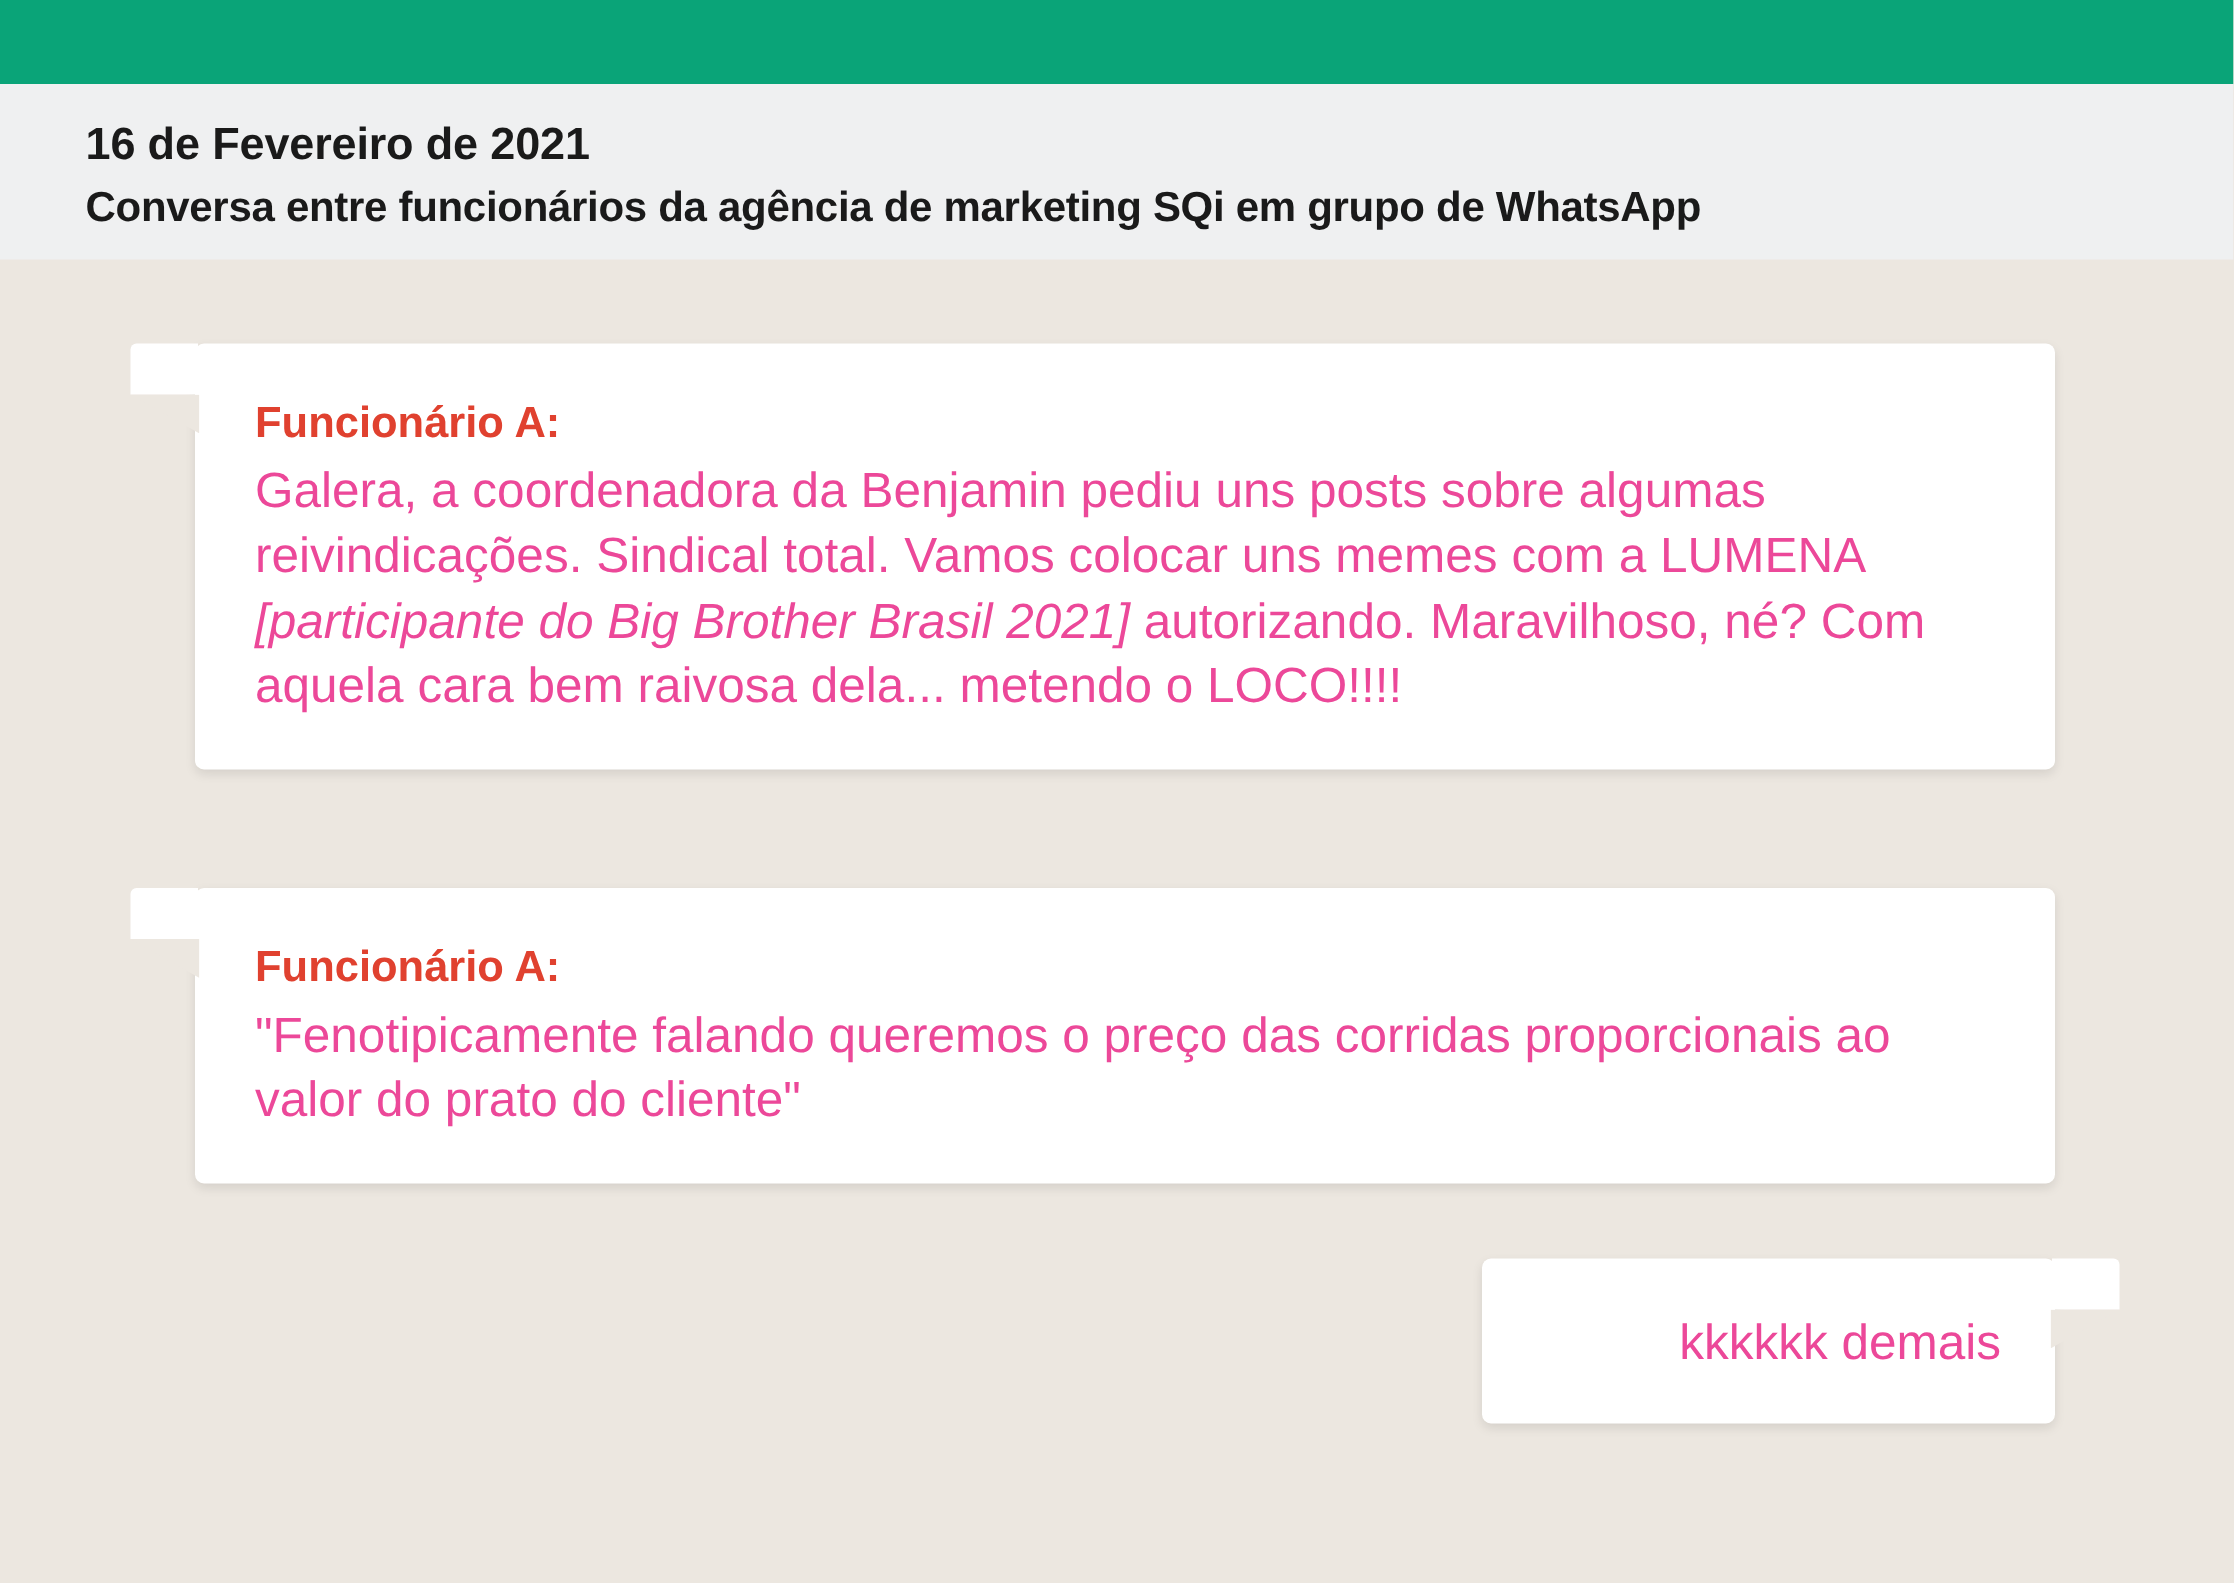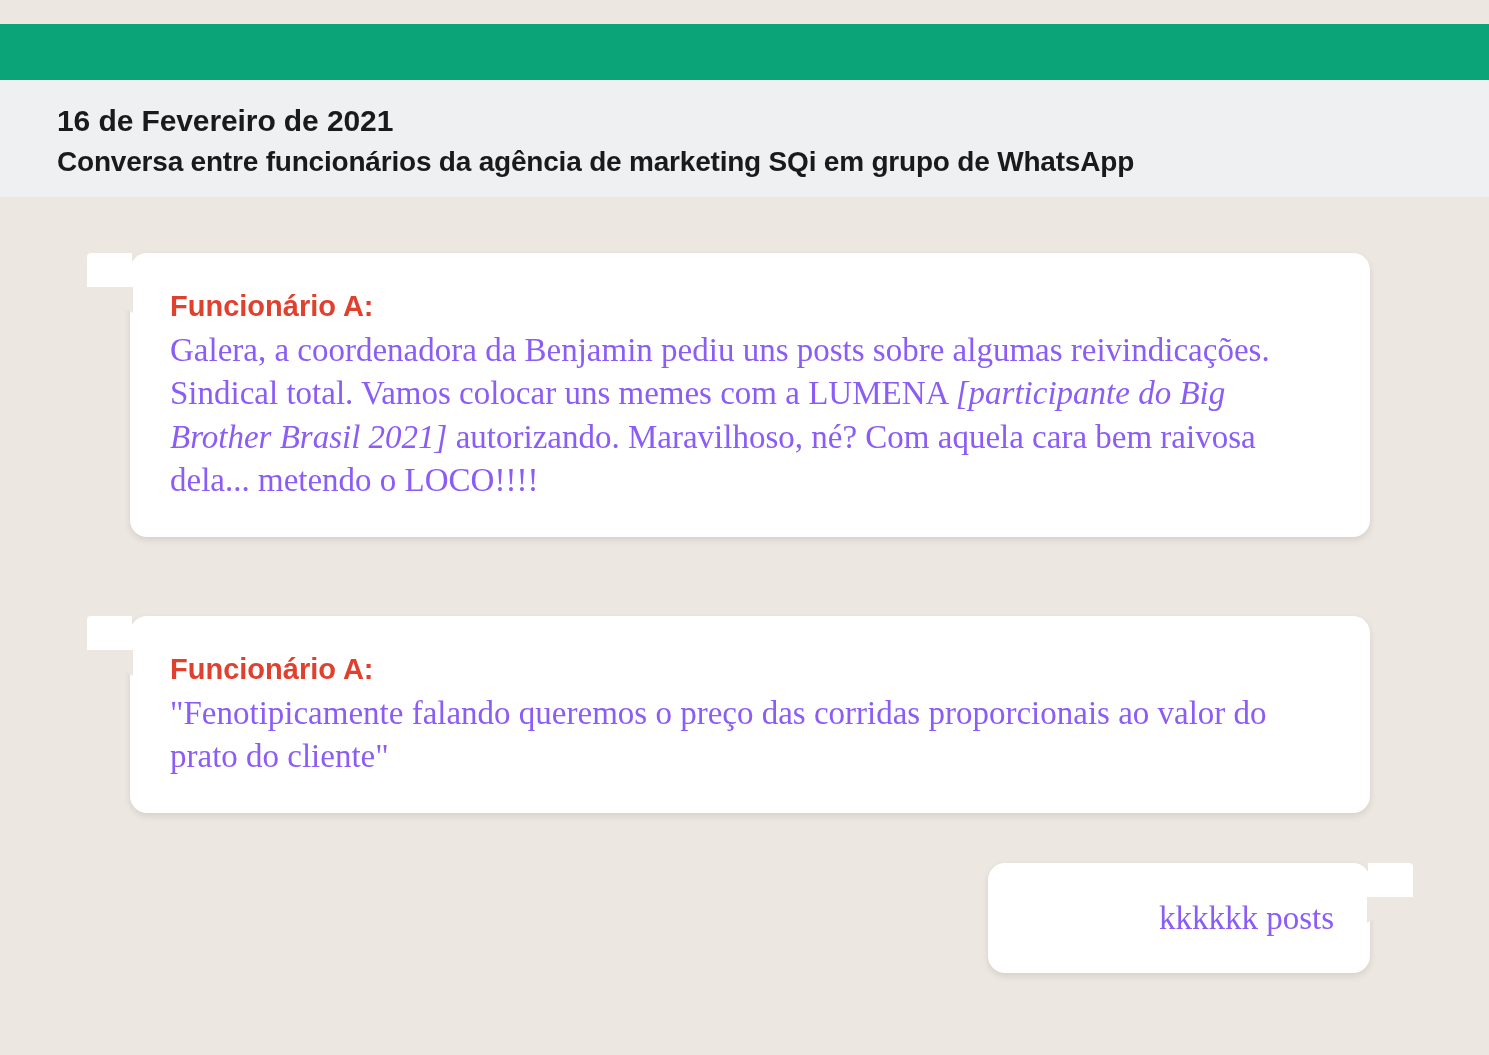--- a/index.html
+++ b/index.html
@@ -11,21 +11,20 @@
     height: 1055px;
     background: #ece7e0;
     font-family: "Liberation Serif", serif;
     overflow: hidden;
   }
   .page {
     position: relative;
     width: 1489px;
     height: 1017px;
     background: #ece7e0;
-    margin-top: 24px;
   }
   
   .topbar {
     position: absolute;
     top: 0;
     left: 0;
     width: 1489px;
     height: 56px;
     background: #0aa478;
   }
@@ -65,21 +64,21 @@
   .chat {
     position: absolute;
     top: 173px;
     left: 0;
     width: 1489px;
     height: 882px;
   }
   .bubble {
     position: absolute;
     background: #ffffff;
-    border-radius: 17px;
+    border-radius: 6px;
     box-shadow: 0 3px 7px rgba(0,0,0,0.10);
   }
   
   .bubble.left::before {
     content: "";
     position: absolute;
     left: -43px;
     top: 0;
     width: 45px;
     height: 34px;
@@ -120,24 +119,24 @@
   .msg-sender {
     font-family: "Liberation Sans", sans-serif;
     font-weight: bold;
     font-size: 29px;
     line-height: 1.2;
     margin-bottom: 5px;
   }
   .sender-a { color: #e0412f; }
   .sender-b { color: #16a79a; }
   .msg-text {
-    font-family: Liberation Serif, serif;
+    font-family: Liberation Sans, sans-serif;
     font-size: 33px;
     line-height: 1.32;
-    color: #8b5cf6;
+    color: #ec4899;
   }
   .msg-text em {
     font-style: italic;
   }
   
   #bubble-1 {
     left: 130px;
     top: 56px;
     width: 1240px;
     padding: 36px 40px 34px 40px;
@@ -184,17 +183,17 @@
       <div class="msg-sender sender-a">Funcionário A:</div>
       <div class="msg-text"><span>Galera, a coordenadora da Benjamin pediu uns posts sobre algumas reivindicações. Sindical total. Vamos colocar uns memes com a LUMENA </span><em>[participante do Big Brother Brasil 2021]</em><span> autorizando. Maravilhoso, né? Com aquela cara bem raivosa dela... metendo o LOCO!!!!</span></div>
     </div>
 
     <div class="bubble left" id="bubble-2">
       <div class="msg-sender sender-a">Funcionário A:</div>
       <div class="msg-text">"Fenotipicamente falando queremos o preço das corridas proporcionais ao valor do prato do cliente"</div>
     </div>
 
     <div class="bubble right" id="bubble-3">
-      <div class="msg-text">kkkkkk posts</div>
+      <div class="msg-text">kkkkkk demais</div>
     </div>
 
   </div>
 </div>
 
 </body></html>

